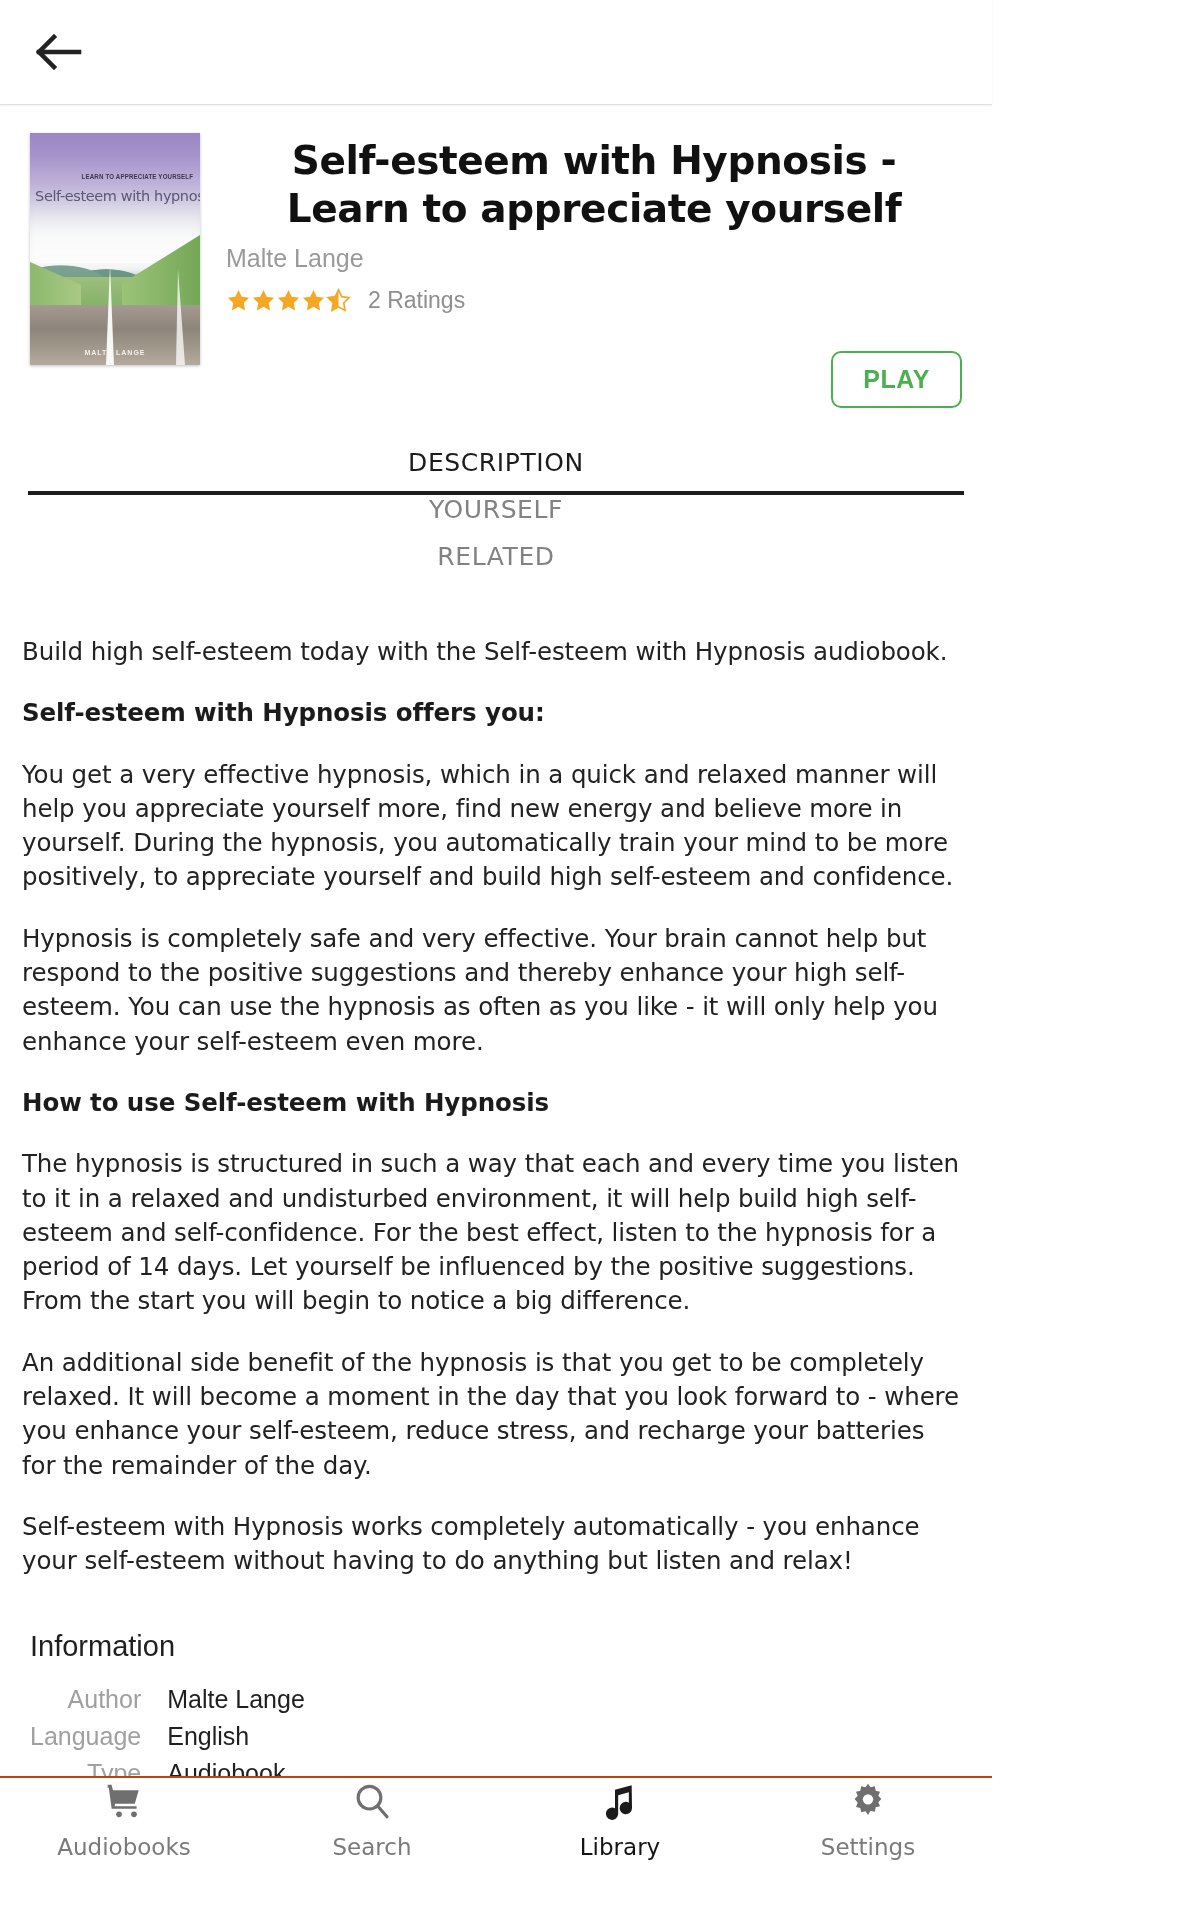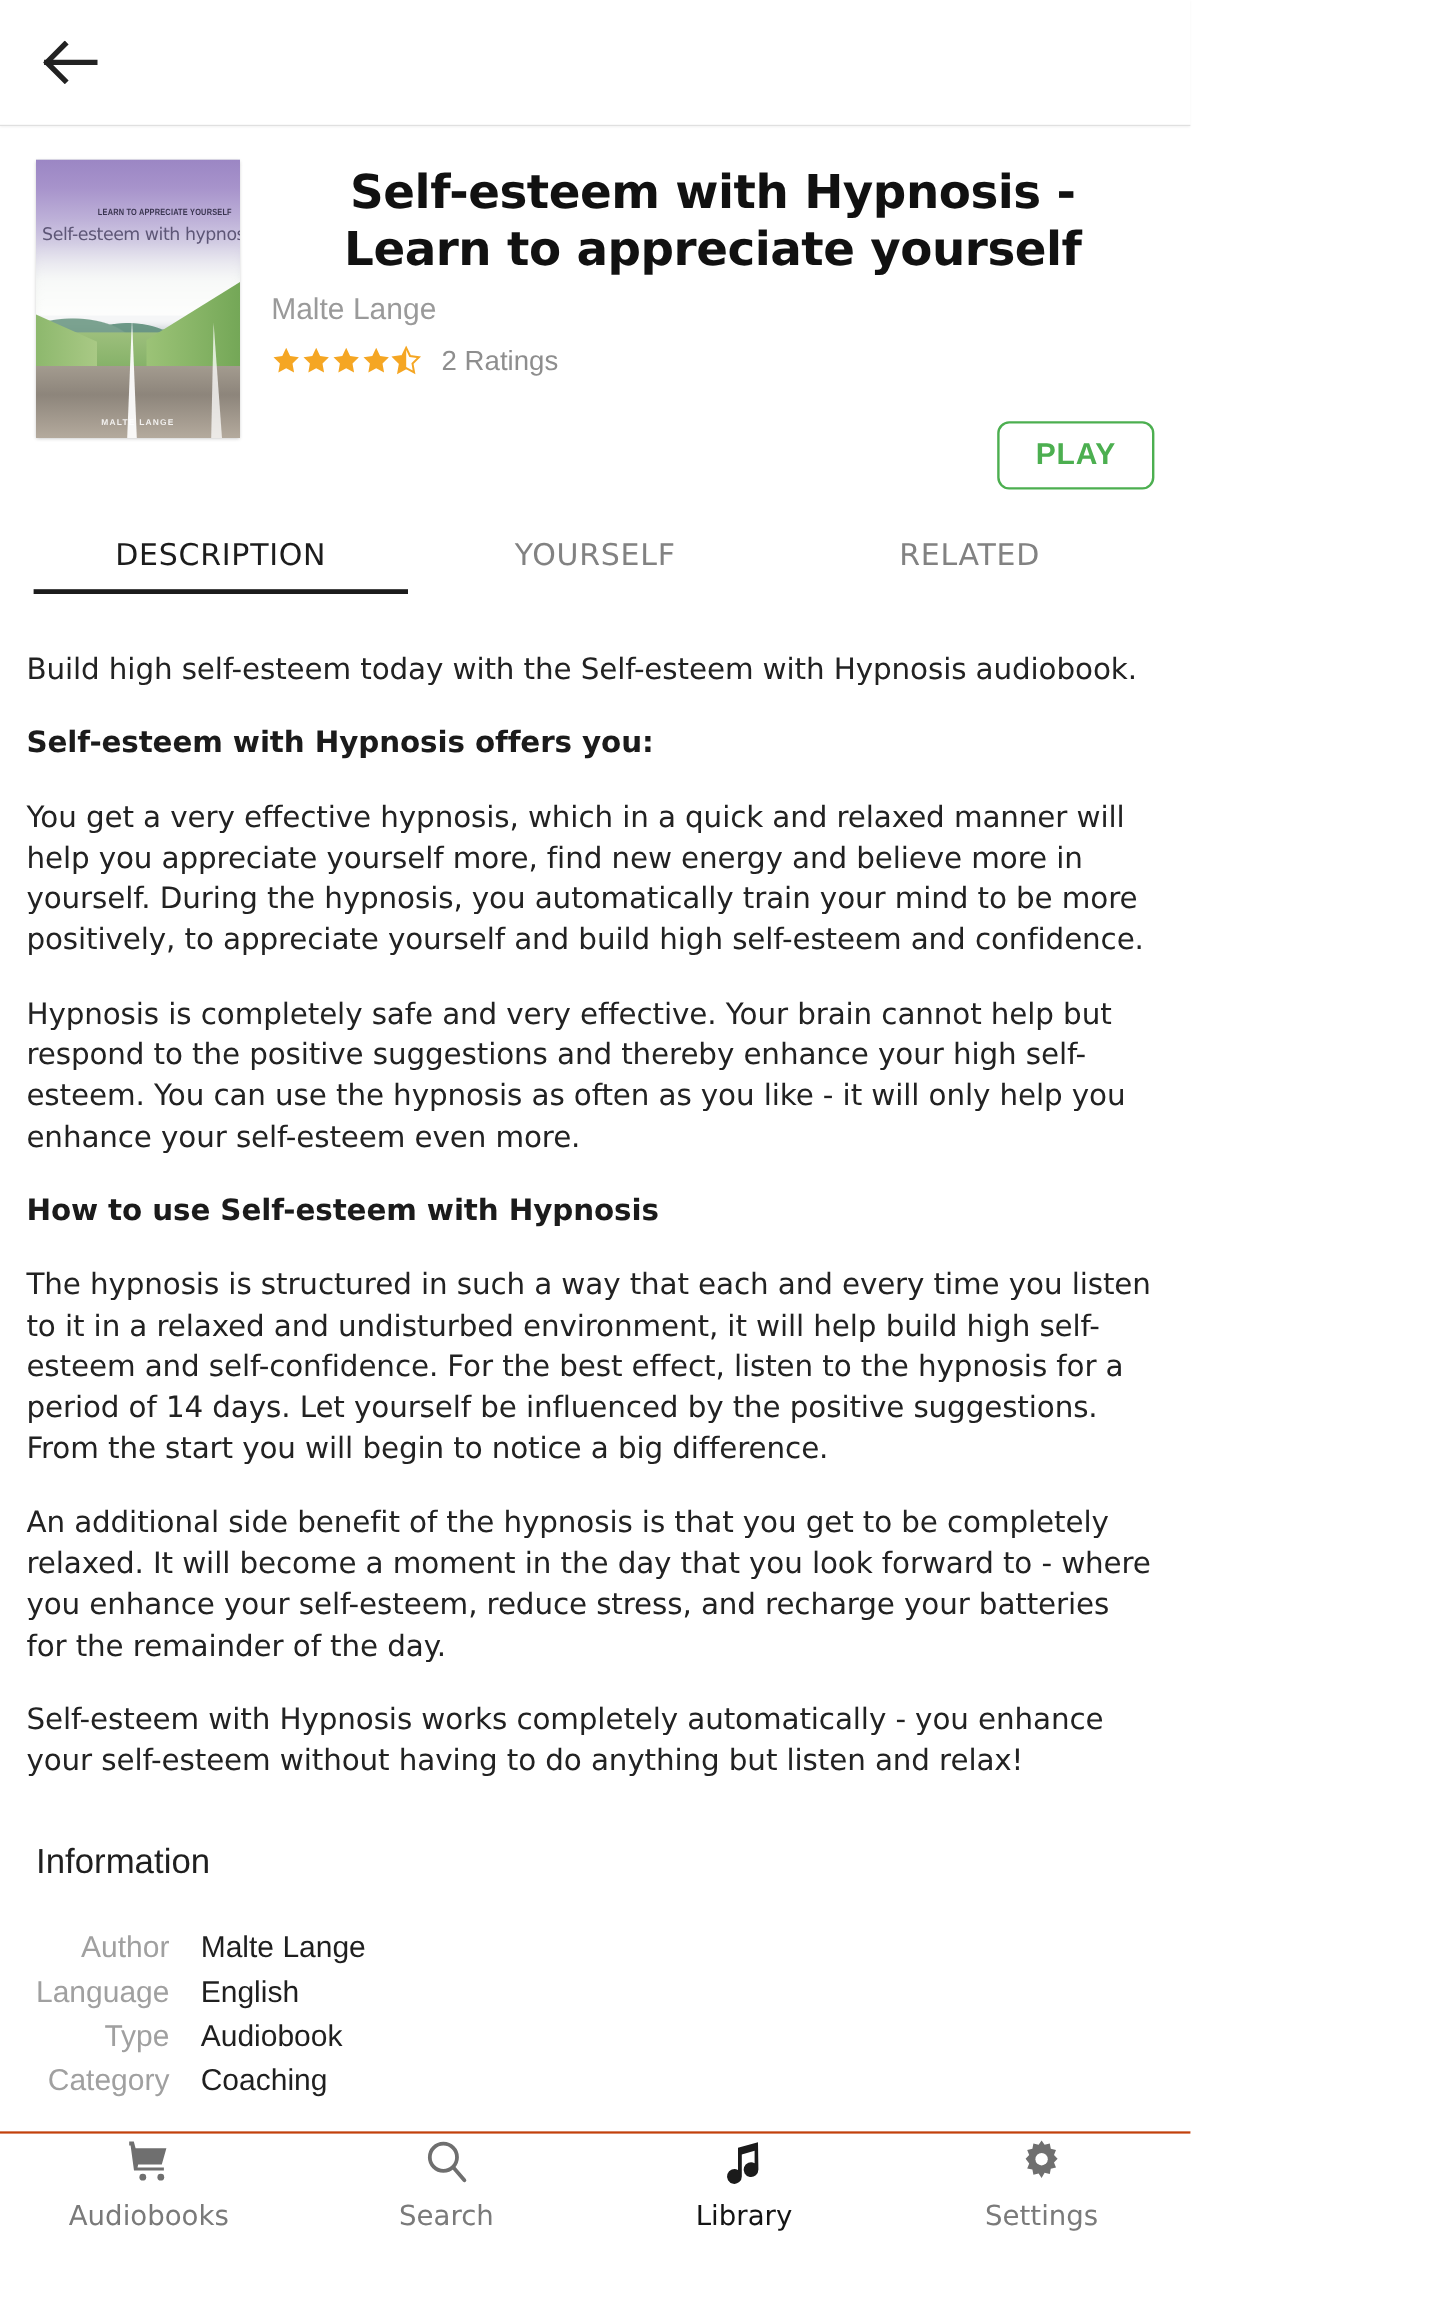--- a/index.html
+++ b/index.html
@@ -133,21 +133,21 @@
 
   .play-row { display:flex; justify-content:flex-end; padding:0 30px; margin-top:-14px; }
   .play-btn {
     border:2.5px solid #4caf50; border-radius:10px; background:transparent;
     color:#4caf50; font-size:25px; font-weight:700; letter-spacing:.6px;
     padding:12px 30px; cursor:pointer;
     font-family:"Liberation Sans", sans-serif;
   }
 
   
-  .tabs { display:flex; margin-top:40px; padding:0 28px; }
+  .tabs { display:flex; margin-top:40px; padding:0 28px;flex-direction:column; }
   .tab {
     flex:1 1 0; text-align:center; padding-bottom:18px; cursor:pointer;
     font-family:"DejaVu Sans", sans-serif;
     font-size:25px; letter-spacing:.6px; color:#828282; font-weight:400;
     position:relative;
   }
   .tab.active { color:#1c1c1c; font-weight:400; }
   .tab.active:after {
     content:""; position:absolute; left:0; right:0; bottom:0;
     height:4px; background:#1c1c1c;
@@ -159,21 +159,21 @@
     font-family:"DejaVu Sans", sans-serif;
     font-size:24.5px; line-height:1.40; color:#222222;
     margin-bottom:27px; letter-spacing:-0.1px;
   }
   .desc p.bold { font-weight:700; color:#1b1b1b; }
 
   
   .info-section { padding:24px 30px 0 30px; }
   .info-title {
     font-family:"Liberation Sans", sans-serif;
-    font-size:29px; color:#1f1f1f; font-weight:400; margin-bottom:36px;
+    font-size:29px; color:#1f1f1f; font-weight:400; margin-bottom:18px;
   }
   .info-table { border-collapse:collapse; }
   .info-table td { padding:4px 0; vertical-align:top; }
   .info-key {
     text-align:right; width:130px; padding-right:26px !important;
     font-size:25px; color:#a0a0a0; font-family:"Liberation Sans", sans-serif;
   }
   .info-val {
     font-size:25px; color:#1f1f1f; font-family:"Liberation Sans", sans-serif;
   }

